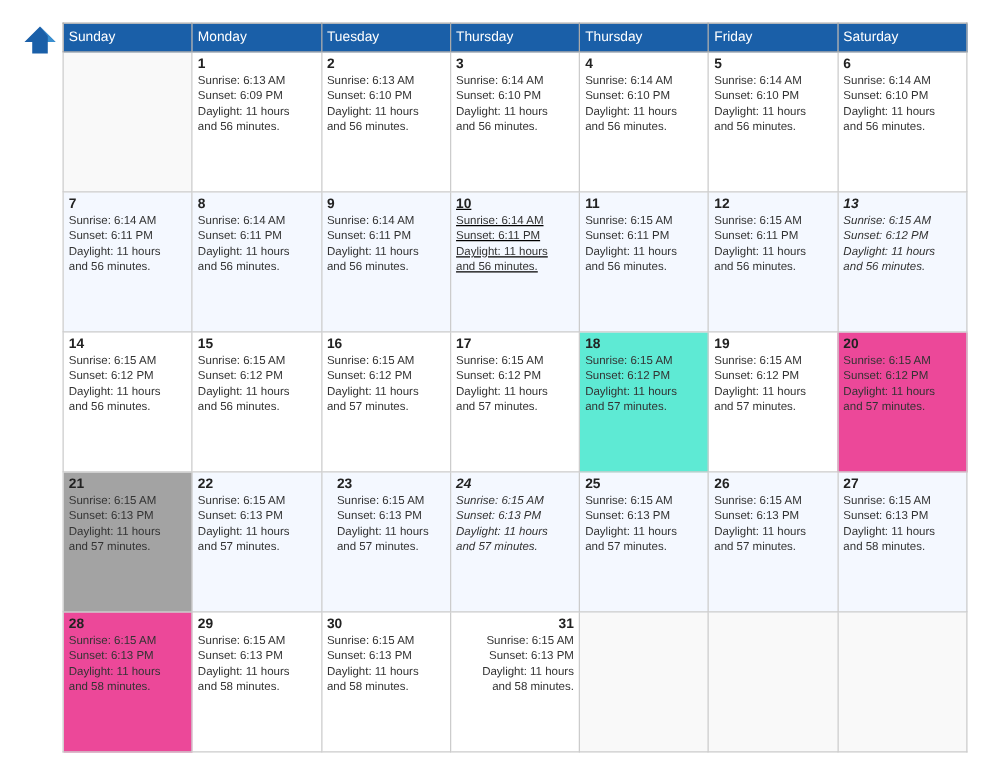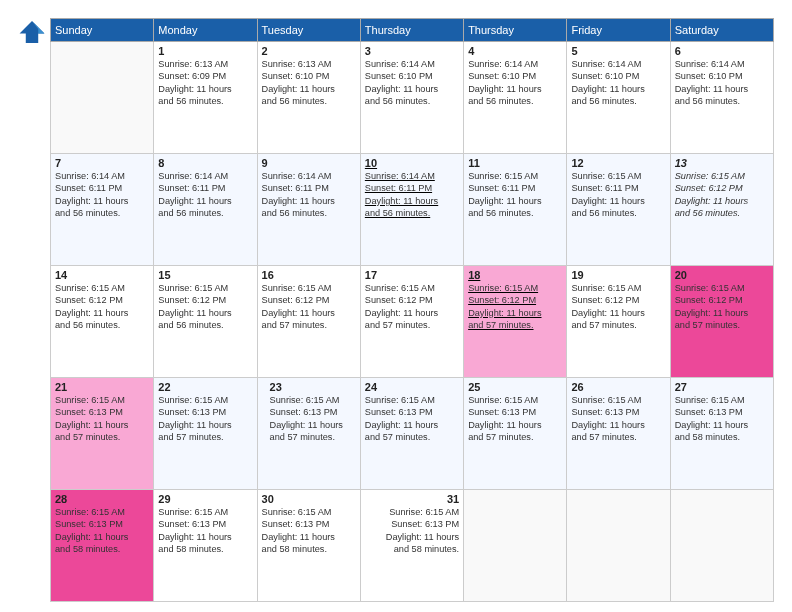--- a/index.html
+++ b/index.html
@@ -204,47 +204,47 @@
             <div class="day-info">Sunrise: 6:15 AM<br>Sunset: 6:12 PM<br>Daylight: 11 hours<br>and 56 minutes.</div>
           </td>
           <td style="background: rgb(255, 255, 255);">
             <span class="day-num">16</span>
             <div class="day-info">Sunrise: 6:15 AM<br>Sunset: 6:12 PM<br>Daylight: 11 hours<br>and 57 minutes.</div>
           </td>
           <td style="background: rgb(255, 255, 255);">
             <span class="day-num">17</span>
             <div class="day-info">Sunrise: 6:15 AM<br>Sunset: 6:12 PM<br>Daylight: 11 hours<br>and 57 minutes.</div>
           </td>
-          <td style="background: #f9a8d4; text-decoration: underline;">
+          <td style="background: #5eead4;">
             <span class="day-num">18</span>
             <div class="day-info">Sunrise: 6:15 AM<br>Sunset: 6:12 PM<br>Daylight: 11 hours<br>and 57 minutes.</div>
           </td>
           <td style="background: rgb(255, 255, 255);">
             <span class="day-num">19</span>
             <div class="day-info">Sunrise: 6:15 AM<br>Sunset: 6:12 PM<br>Daylight: 11 hours<br>and 57 minutes.</div>
           </td>
           <td style="background: #ec4899;">
             <span class="day-num">20</span>
             <div class="day-info">Sunrise: 6:15 AM<br>Sunset: 6:12 PM<br>Daylight: 11 hours<br>and 57 minutes.</div>
           </td>
         </tr>
         <tr>
-          <td style="background: #f9a8d4;">
+          <td style="background: #a3a3a3;">
             <span class="day-num">21</span>
             <div class="day-info">Sunrise: 6:15 AM<br>Sunset: 6:13 PM<br>Daylight: 11 hours<br>and 57 minutes.</div>
           </td>
           <td style="background: rgb(244, 248, 255);">
             <span class="day-num">22</span>
             <div class="day-info">Sunrise: 6:15 AM<br>Sunset: 6:13 PM<br>Daylight: 11 hours<br>and 57 minutes.</div>
           </td>
           <td style="background: rgb(244, 248, 255); padding-left: 12px;">
             <span class="day-num">23</span>
             <div class="day-info">Sunrise: 6:15 AM<br>Sunset: 6:13 PM<br>Daylight: 11 hours<br>and 57 minutes.</div>
           </td>
-          <td style="background: rgb(244, 248, 255);">
+          <td style="background: rgb(244, 248, 255); font-style: italic;">
             <span class="day-num">24</span>
             <div class="day-info">Sunrise: 6:15 AM<br>Sunset: 6:13 PM<br>Daylight: 11 hours<br>and 57 minutes.</div>
           </td>
           <td style="background: rgb(244, 248, 255);">
             <span class="day-num">25</span>
             <div class="day-info">Sunrise: 6:15 AM<br>Sunset: 6:13 PM<br>Daylight: 11 hours<br>and 57 minutes.</div>
           </td>
           <td style="background: rgb(244, 248, 255);">
             <span class="day-num">26</span>
             <div class="day-info">Sunrise: 6:15 AM<br>Sunset: 6:13 PM<br>Daylight: 11 hours<br>and 57 minutes.</div>

